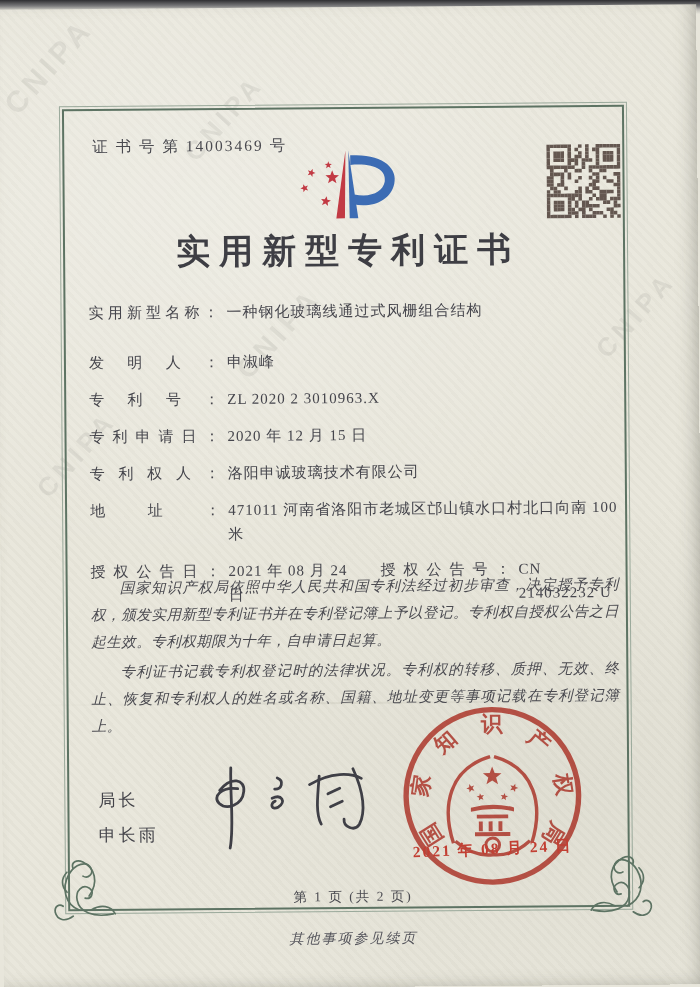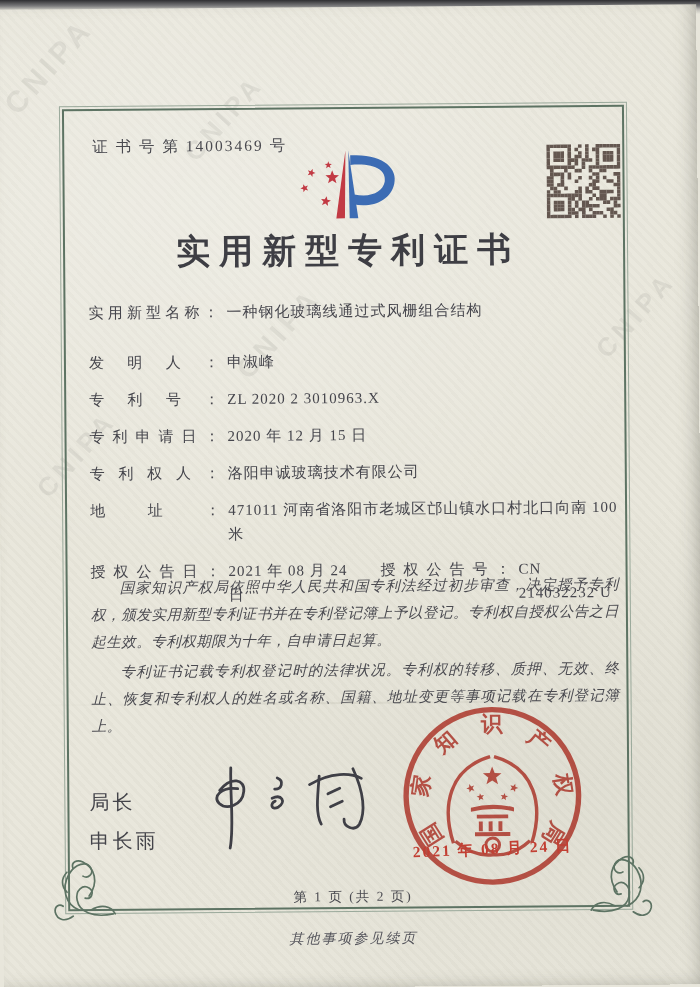--- a/index.html
+++ b/index.html
@@ -26,21 +26,21 @@
   .frow{display:flex;margin-bottom:13px;line-height:1.6;}
   .flabel{display:inline-block;width:130px;min-width:130px;text-align:justify;text-align-last:justify;}
   .fvalue{margin-left:8px;letter-spacing:1px;}
   .row-name{margin-bottom:26px;}
   .grant-row{display:flex;}
   .grant-pair{display:flex;}
   .grant-pair.right{margin-left:32px;}
   .paras{position:absolute;left:90px;top:566px;width:528px;font-size:14.5px;line-height:1.85;
     color:#4a4a50;font-style:italic;letter-spacing:.5px;}
   .paras p{margin:0 0 4px 0;text-indent:2em;text-align:justify;}
-  .signer{position:absolute;left:87px;top:780px;font-size:20px;color:#44444a;letter-spacing:3px;}
+  .signer{position:absolute;left:96px;top:780px;font-size:17px;color:#44444a;letter-spacing:3px;}
   .signer div{margin-bottom:12px;}
   .signature{position:absolute;left:190px;top:748px;}
   .seal{position:absolute;left:392px;top:692px;opacity:.88;mix-blend-mode:multiply;}
   .sealdate{position:absolute;left:410px;top:833px;font-size:15.5px;letter-spacing:2px;
     color:#c23f33;transform:rotate(-2deg);font-weight:600;}
   .pagenum{position:absolute;left:0;top:881px;width:700px;text-align:center;font-size:13.5px;
     color:#4a4a50;letter-spacing:2px;}
   .footnote{position:absolute;left:0;top:923px;width:700px;text-align:center;font-size:14px;
     color:#55555c;font-style:italic;letter-spacing:2px;}
   .qr{position:absolute;left:549px;top:139px;}

